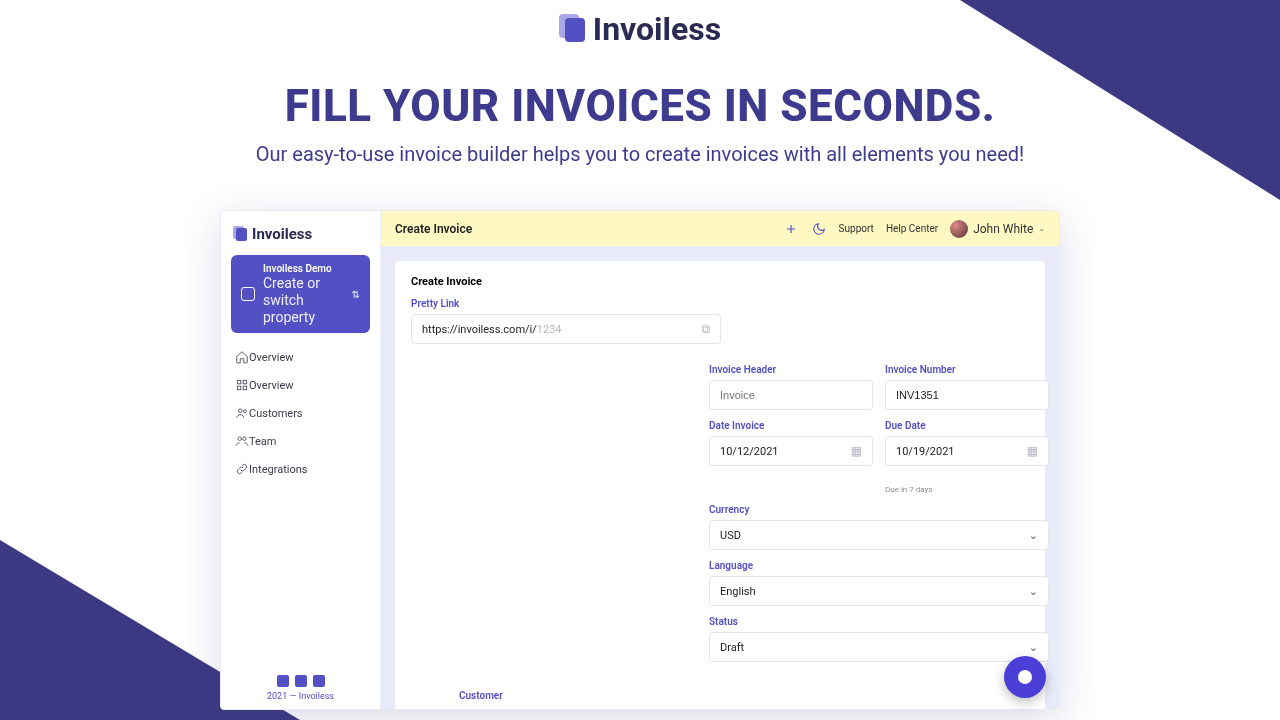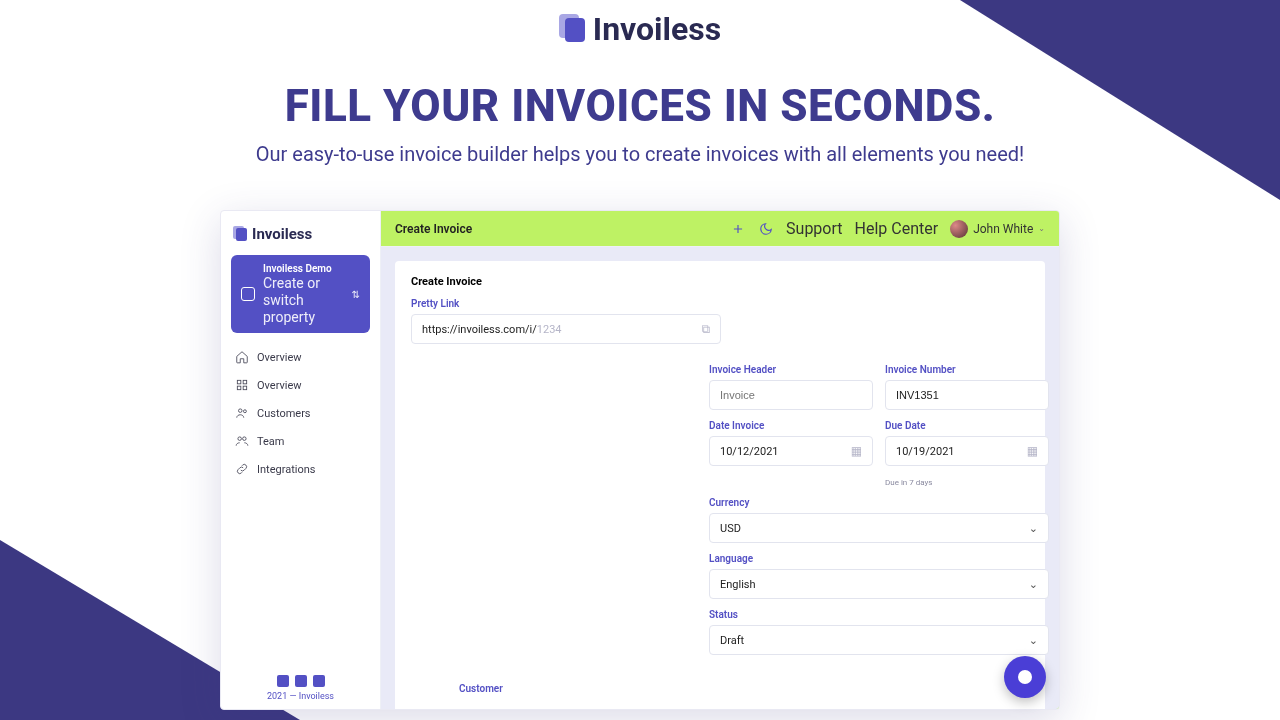--- a/index.html
+++ b/index.html
@@ -23,56 +23,56 @@
   .sb-brand .mini .m2 { position: absolute; left: 3px; top: 2px; width: 11px; height: 13px; border-radius: 2px; background: #5350c4; }
 
   .switcher { background: #5350c4; color: #fff; border-radius: 6px; padding: 8px 10px; display: flex; align-items: center; gap: 8px; margin-bottom: 10px; cursor: pointer; }
   .switcher .ico { width: 14px; height: 14px; border: 1.5px solid #fff; border-radius: 3px; flex-shrink: 0; }
   .switcher .txt { flex: 1; }
   .switcher .t1 { font-size: 10px; font-weight: 600; line-height: 1.2; }
   .switcher .t2 { font-size: 14px; opacity: .9; line-height: 1.2; }
   .switcher .ud { font-size: 10px; opacity: .9; }
 
   .nav { list-style: none; }
-  .nav li { display: flex; align-items: center; gap: 8px; padding: 7px 4px; color: #3a3a4a; font-size: 11px; cursor: pointer; border-radius: 4px; }
+  .nav li { display: flex; align-items: center; padding: 7px 4px; color: #3a3a4a; font-size: 11px; cursor: pointer; border-radius: 4px; }
   .nav .ni { width: 14px; height: 14px; display: flex; align-items: center; justify-content: center; color: #4a4a5a; }
   .nav svg { width: 14px; height: 14px; stroke: currentColor; fill: none; stroke-width: 1.5; }
 
   .sb-foot { margin-top: auto; text-align: center; }
   .socials { display: flex; justify-content: center; gap: 6px; margin-bottom: 4px; }
   .socials span { width: 12px; height: 12px; background: #5350c4; border-radius: 2px; display: inline-block; }
   .copyright { color: #5350c4; font-size: 9px; }
 
-  .main { flex: 1; display: flex; flex-direction: column; background: #bef264; }
+  .main { flex: 1; display: flex; flex-direction: column; background: #fef9c3; }
   .topbar { height: 36px; border-bottom: 1px solid #eef0f6; display: flex; align-items: center; padding: 0 14px; gap: 12px; }
   .topbar .title { font-size: 12px; font-weight: 600; color: #222; }
   .topbar .sp { flex: 1; }
   .tb-ico { width: 16px; height: 16px; color: #5350c4; cursor: pointer; display: flex; align-items: center; justify-content: center; }
-  .tb-link { font-size: 16px; color: #333; cursor: pointer; }
+  .tb-link { font-size: 10px; color: #333; cursor: pointer; }
   .user { display: flex; align-items: center; gap: 5px; cursor: pointer; }
   .avatar { width: 18px; height: 18px; border-radius: 50%; background: radial-gradient(circle at 30% 30%, #d88, #533); }
   .user-name { font-size: 12px; color: #333; }
   .caret { font-size: 8px; color: #777; }
 
   .content { flex: 1; background: #e9eaf7; padding: 14px; overflow: auto; }
   .card { background: #fff; border-radius: 4px; padding: 14px 16px; }
   .card-title { font-size: 11px; font-weight: 700; margin-bottom: 10px; }
 
   .lbl { color: #5350c4; font-size: 10px; font-weight: 600; display: block; margin-bottom: 5px; }
   .field { width: 100%; border: 1px solid #e2e4ee; border-radius: 4px; height: 30px; padding: 0 10px; font-size: 11px; color: #222; display: flex; align-items: center; background: #fff; }
   .field input { border: none; outline: none; font-size: 11px; flex: 1; background: transparent; color: #222; }
   .field .ph { color: #b5b5c8; }
   .field .suffix { color: #b5b5c8; margin-left: auto; font-size: 12px; }
 
   .row-top { display: flex; gap: 16px; }
   .row-top .pretty { width: 310px; }
 
   .grid-right { margin-left: auto; width: 320px; margin-top: 20px; display: grid; grid-template-columns: 1fr 1fr; gap: 10px 12px; }
   .grid-right .full { grid-column: 1 / -1; }
-  .hint { font-size: 8px; color: #8a8aa0; margin-top: 12px; }
+  .hint { font-size: 8px; color: #8a8aa0; margin-top: 19px; }
   .select { justify-content: space-between; cursor: pointer; }
   .select .chev { color: #555; font-size: 11px; }
 
   .customer-row { margin-top: 28px; padding-left: 48px; }
 
   .chat { position: absolute; right: 234px; bottom: 22px; width: 42px; height: 42px; border-radius: 50%; background: #4a3ed6; box-shadow: 0 4px 12px rgba(0,0,0,.25); display: flex; align-items: center; justify-content: center; cursor: pointer; }
   .chat .dot { width: 14px; height: 14px; border-radius: 50%; background: #fff; }
 </style>
 </head>
 <body>

